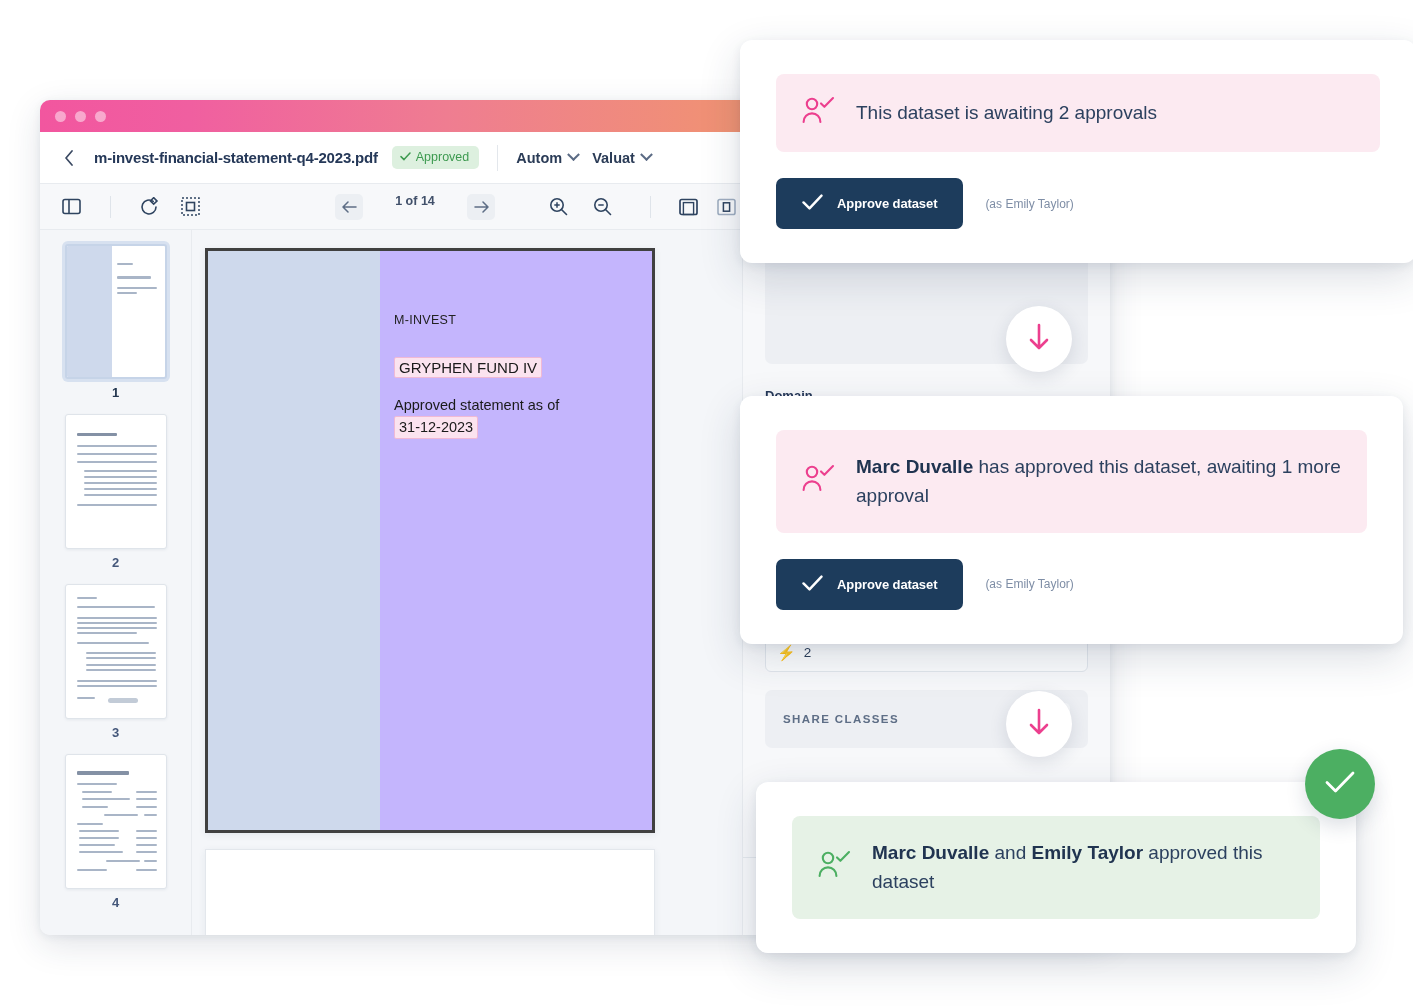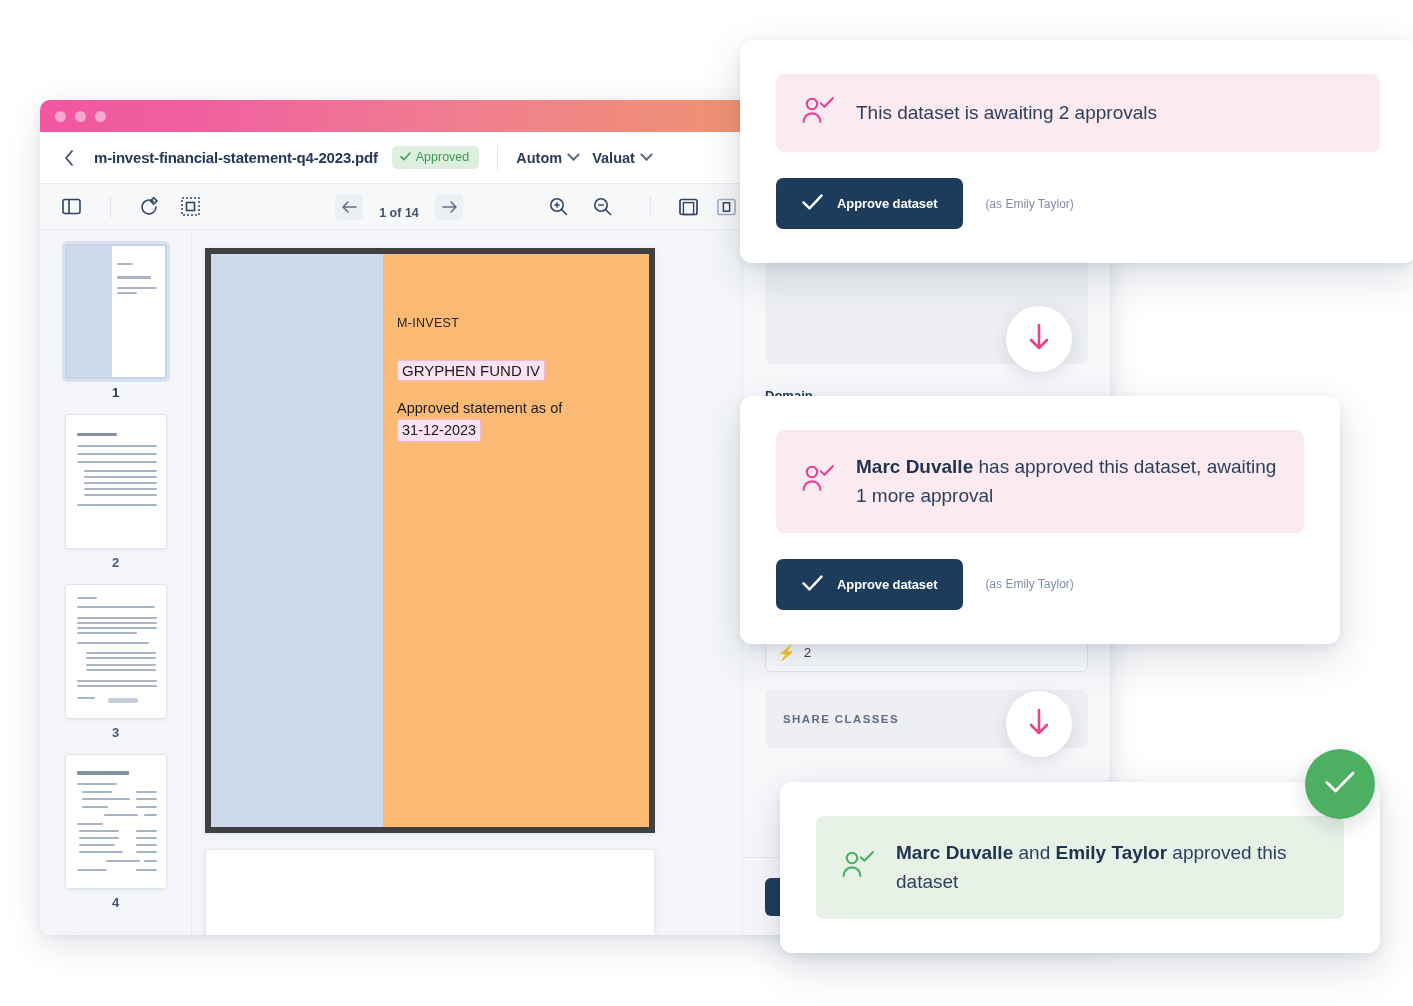--- a/index.html
+++ b/index.html
@@ -64,21 +64,21 @@
     display:flex; align-items:center; padding: 0 18px; position: relative;
   }
   .tb-group { display:flex; align-items:center; gap: 14px; }
   .tb-btn {
     width:26px;height:26px;display:flex;align-items:center;justify-content:center;
     color:#2f4károly; cursor:pointer;
   }
   .tb-btn svg { display:block; }
   .tb-sep { width:1px;height:22px;background:#dfe4ea;margin:0 12px; }
 
-  .pager { position:absolute; left: 295px; display:flex; align-items:flex-end; gap:10px; }
+  .pager { position:absolute; left: 295px; display:flex; align-items:flex-start; gap:26px; }
   .pg-btn {
     width:28px;height:26px;border-radius:5px;background:#eceff3;
     display:flex;align-items:center;justify-content:center;cursor:pointer;color:#5d6d85;
   }
   .pg-label { font-size:12.5px;font-weight:700;color:#41506a; min-width:52px; text-align:center; }
 
   .zoomgroup { position:absolute; left: 505px; display:flex; align-items:center; gap:18px; }
   .viewgroup { position:absolute; left: 598px; display:flex; align-items:center; gap:12px; }
 
   
@@ -97,22 +97,22 @@
   .thumb.sel { border: 2px solid #c6d4e8; box-shadow: 0 0 0 3px rgba(180,200,228,.45); }
   .thumb .band { position:absolute; left:0; top:0; bottom:0; width:46%; background:#ced9ec; }
   .thumb .tl { position:absolute; background:#9aa8bd; border-radius:1px; opacity:.85; }
   .thumb-num { font-size: 13px; color:#44577a; font-weight:600; margin-top:6px; }
   .thumb-num.sel { font-weight:800; color:#23364f; }
 
   .viewer {
     flex: 1 1 auto; background:#f4f6f9; padding: 18px 0 0 0; overflow:hidden; position:relative;
   }
   .page {
-    width: 450px; height: 585px; margin: 0 0 0 13px; background:#fdba74;
-    border:6px solid #404040; position:relative; overflow:hidden;
+    width: 450px; height: 585px; margin: 0 0 0 13px; background:#c4b5fd;
+    border:3px solid #404040; position:relative; overflow:hidden;
     box-shadow:0 2px 7px rgba(40,60,90,.08);
   }
   .page .band { position:absolute;left:0;top:0;bottom:0;width:172px;background:#ced9ec; }
   .page-body { position:absolute; left:186px; top:62px; right:12px; }
   .pg-brand { font-size:12.5px; color:#222; letter-spacing:.3px; margin-bottom:30px; }
   .hl {
     background:#fbe3ef; border:1px solid #f0b9d5; display:inline-block;
     padding:1px 4px; border-radius:2px;
   }
   .pg-fund { font-size:15px; color:#1a1a1a; margin-bottom:18px; }
@@ -174,22 +174,22 @@
   .msg-text b { font-weight:700; color:#203450; }
   .approve-row { display:flex; align-items:center; gap: 22px; margin-top: 26px; }
   .approve-btn {
     background:#1d3c5c; color:#fff; border:none; border-radius:7px; cursor:pointer;
     display:flex; align-items:center; gap:14px;
     padding: 16px 26px; font-size:13px; font-weight:700; letter-spacing:-.1px;
   }
   .as-user { font-size:12px; color:#7f8ea6; }
 
   .card1 { left: 740px; top: 40px; width: 676px; }
-  .card2 { left: 740px; top: 396px; width: 600px; }
-  .card3 { left: 780px; top: 782px; width: 600px; }
+  .card2 { left: 740px; top: 396px; width: 663px; }
+  .card3 { left: 756px; top: 782px; width: 600px; }
 
   
   .fab {
     position:absolute; border-radius:50%;
     display:flex; align-items:center; justify-content:center;
   }
   .fab.white { background:#ffffff; box-shadow: 0 5px 18px rgba(30,48,80,.13); }
   .fab.green { background:#4caf62; box-shadow: 0 7px 20px rgba(30,48,80,.16); }
   .fab1 { left: 1006px; top: 306px; width: 66px; height: 66px; }
   .fab2 { left: 1006px; top: 691px; width: 66px; height: 66px; }

